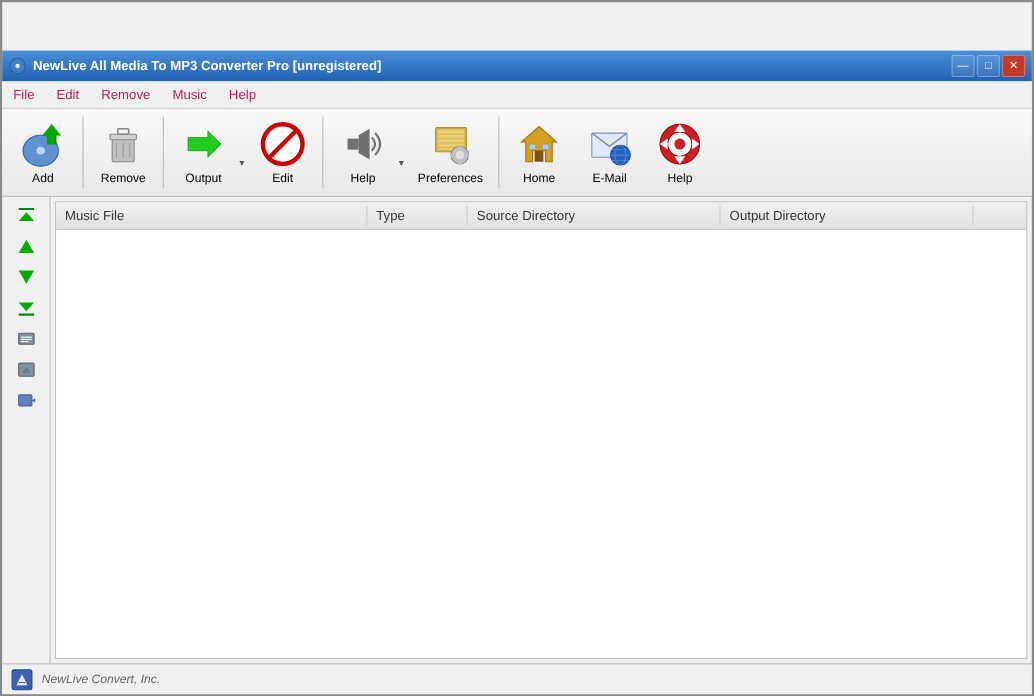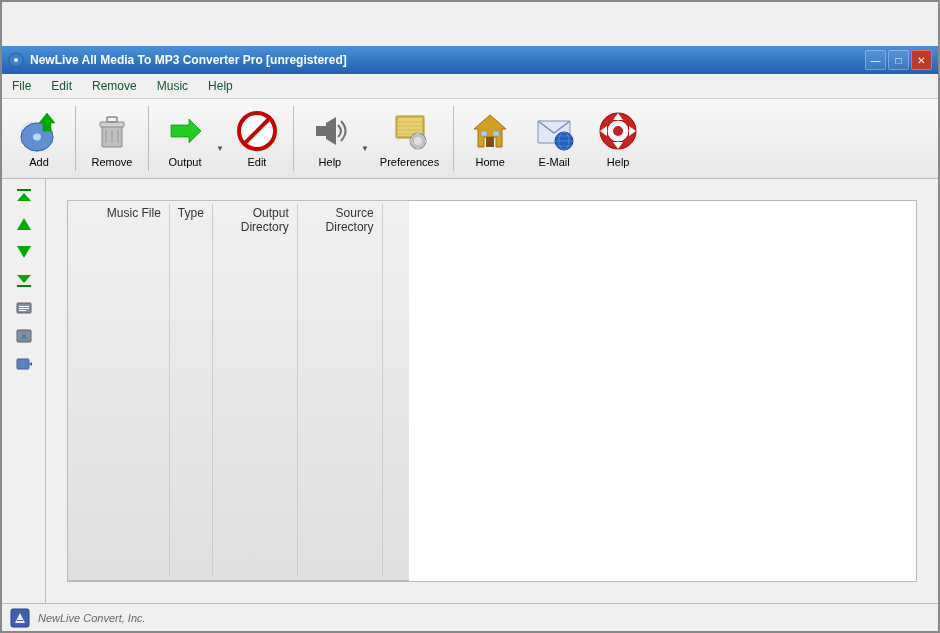--- a/index.html
+++ b/index.html
@@ -64,21 +64,21 @@
       background: #f0f0f0;
       border-bottom: 1px solid #ccc;
       padding: 2px 0;
       display: flex;
       flex-shrink: 0;
     }
     .menu-item {
       padding: 3px 10px;
       cursor: pointer;
       font-size: 12px;
-      color: #14532d;
+      color: #be185d;
     }
 
     
     .toolbar {
       background: linear-gradient(to bottom, #f8f8f8, #e8e8e8);
       border-bottom: 1px solid #bbb;
       display: flex;
       align-items: center;
       padding: 4px 6px;
       gap: 2px;
@@ -145,26 +145,25 @@
       justify-content: center;
       cursor: pointer;
       border: 1px solid transparent;
       border-radius: 2px;
     }
 
     
     .file-list-area {
       flex: 1;
       display: flex;
-      flex-direction: row;
+      flex-direction: column;
       background: white;
-      margin: 21px;
+      margin: 4px;
       border: 1px solid #bbb;
       overflow: hidden;
-      text-align: right;
     }
     .table-header {
       display: flex;
       background: linear-gradient(to bottom, #f0f0f0, #e0e0e0);
       border-bottom: 1px solid #bbb;
       padding: 3px 0;
     }
     .col-header {
       font-size: 12px;
       color: #333;
@@ -453,22 +452,22 @@
           <rect x="2" y="4" width="12" height="10" rx="1" fill="#6080c0" stroke="#4060a0" stroke-width="1"></rect>
           <polygon points="14,9 17,7 17,11" fill="#4060a0"></polygon>
         </svg>
       </div>
     </div>
 
     <div class="file-list-area">
       <div class="table-header">
         <div class="col-header col-music-file">Music File</div>
         <div class="col-header col-type">Type</div>
+        <div class="col-header col-source">Source Directory</div>
         <div class="col-header col-output">Output Directory</div>
-        <div class="col-header col-source">Source Directory</div>
         <div class="col-header col-extra"></div>
       </div>
       <div class="table-body">
         
       </div>
     </div>
 
   </div>
 
   <div class="status-bar">

